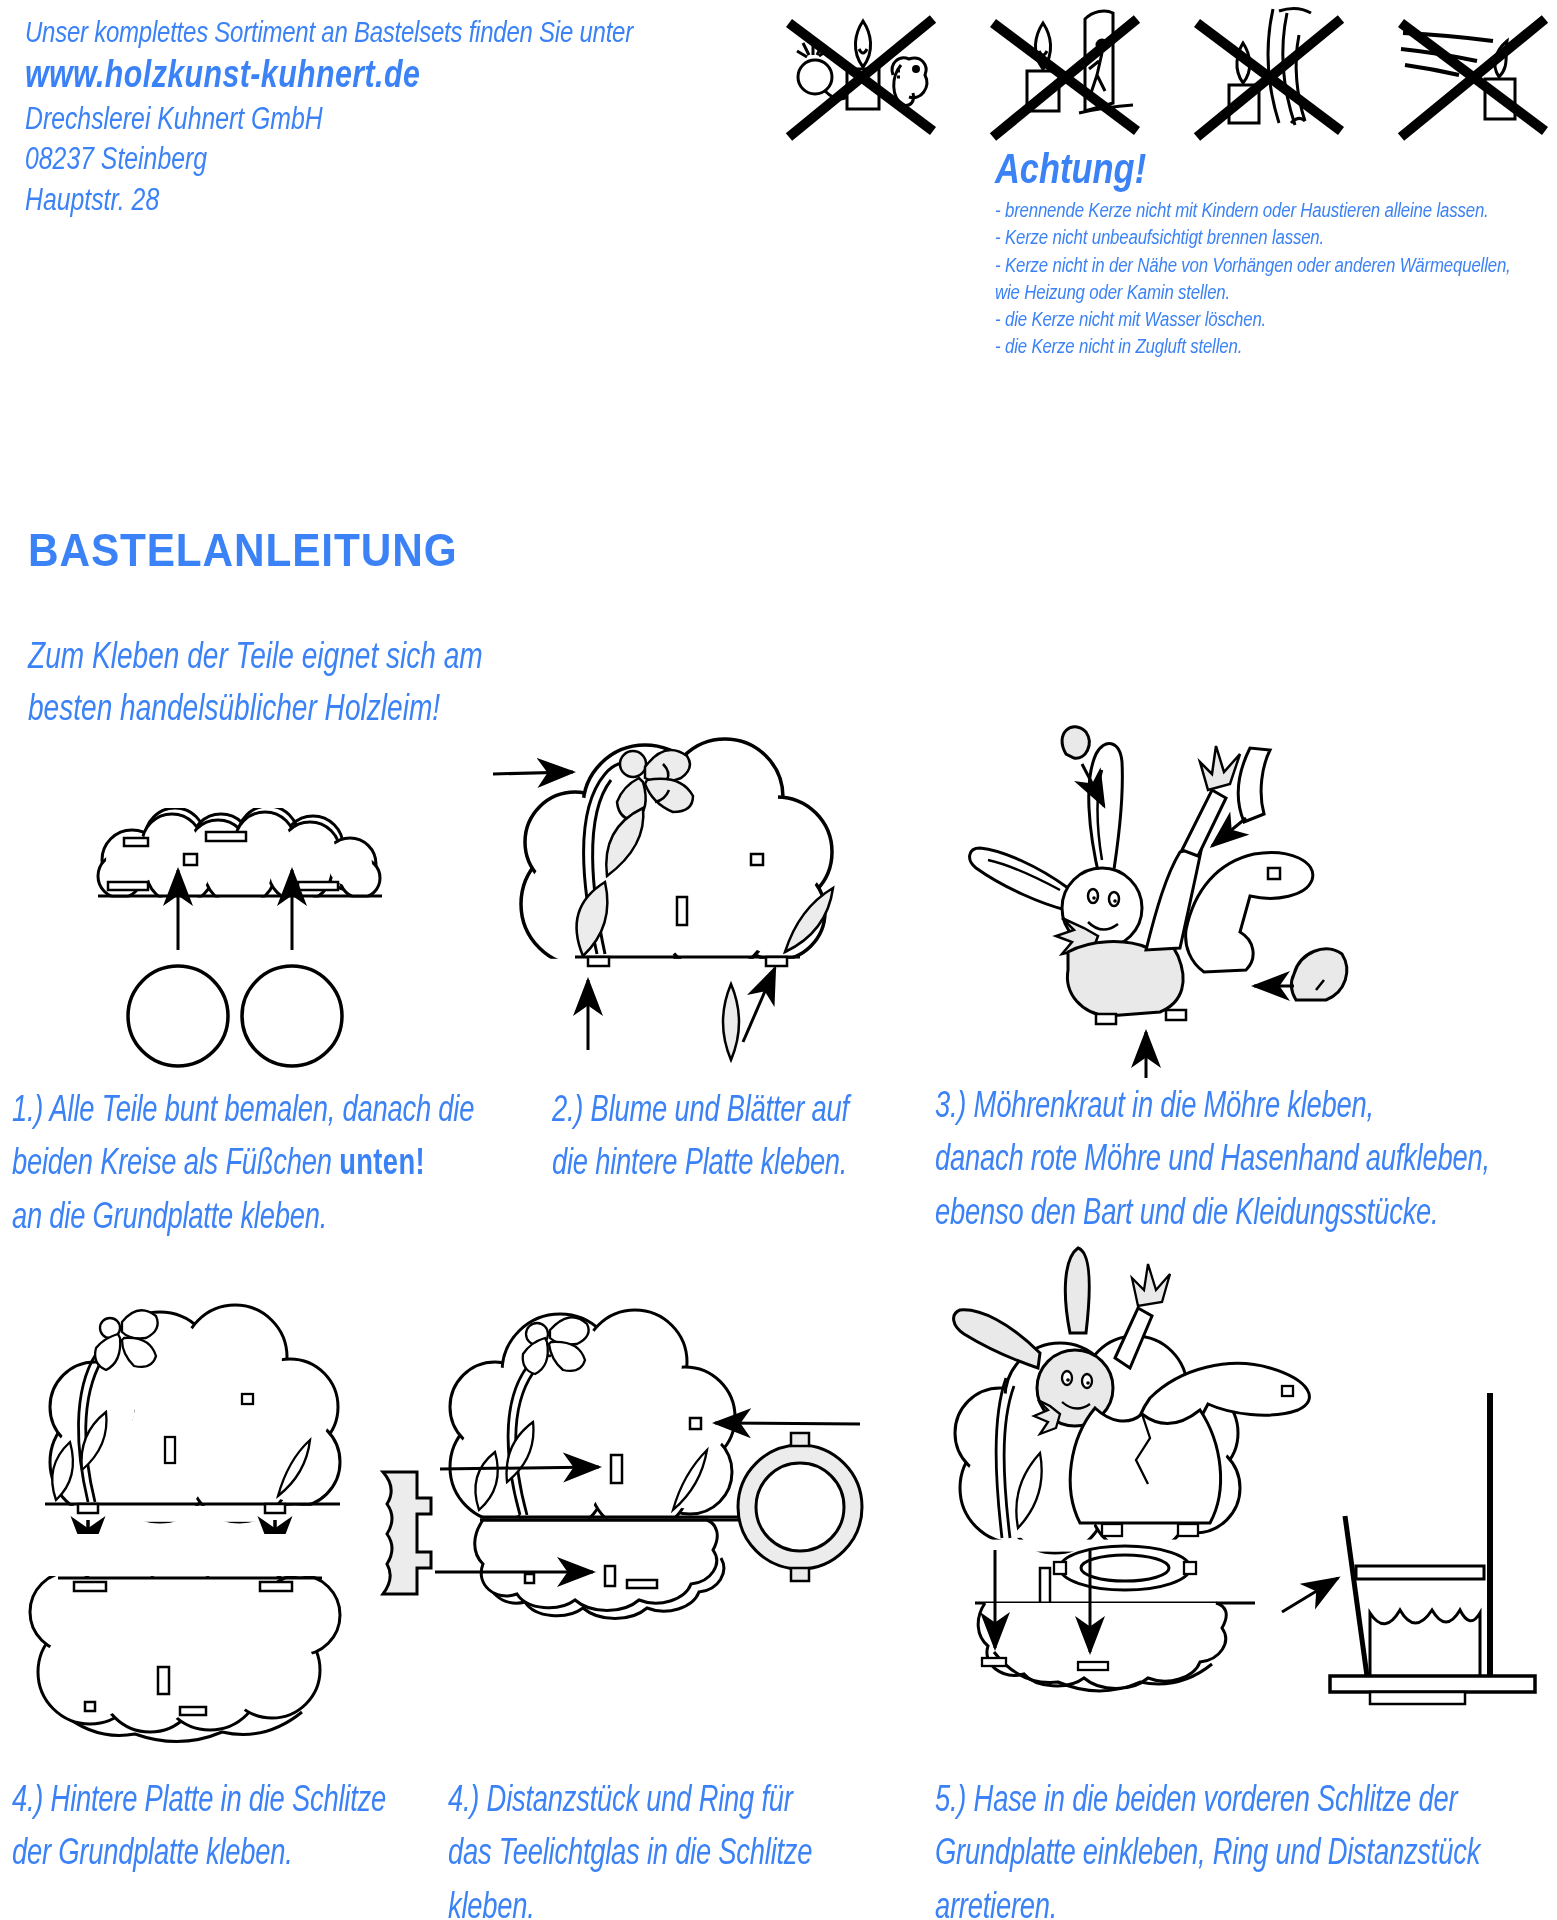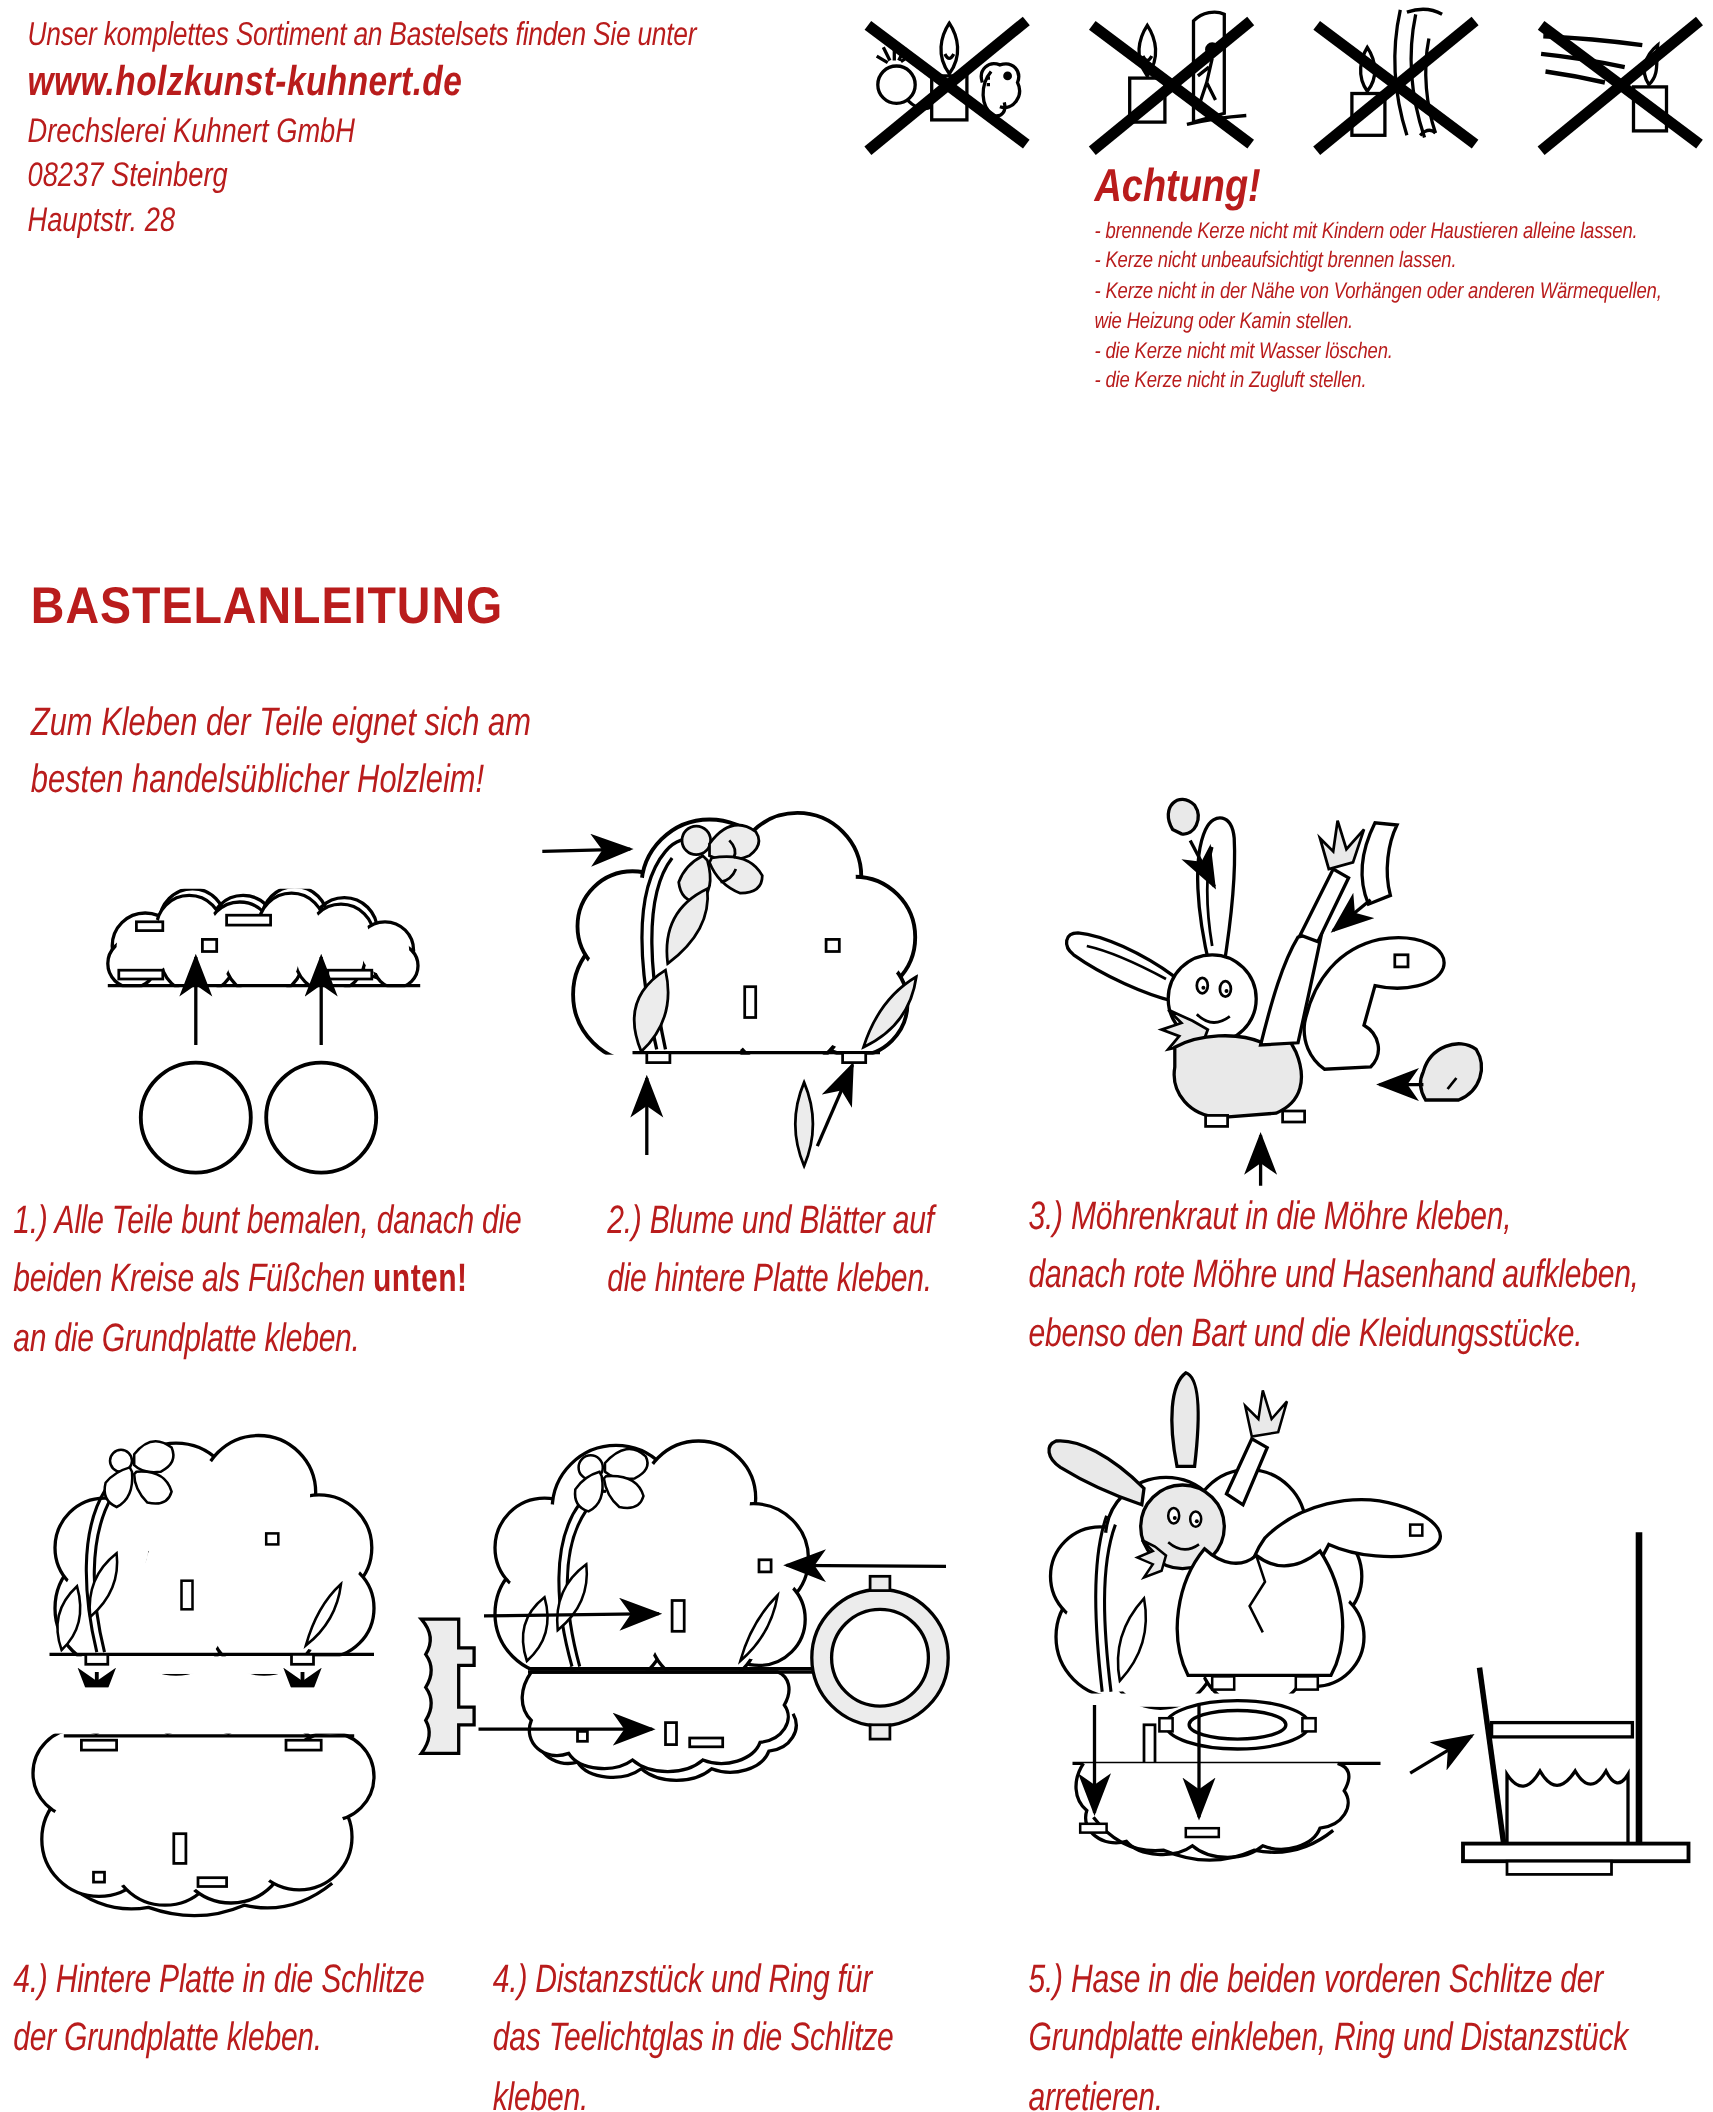--- a/index.html
+++ b/index.html
@@ -1,16 +1,16 @@
 <!DOCTYPE html>
 <html><head>
 <meta charset="utf-8">
 <style>
   html,body{margin:0;padding:0;background:#fff;}
-  .page{position:relative;width:1557px;height:1920px;background:#ffffff;color:#b91c1c;
+  .page{position:relative;width:1557px;height:1920px;background:#ffffff;color:#3b82f6;
         font-family:"Liberation Sans",sans-serif;overflow:hidden;}
   .cond{transform:scaleX(0.8);transform-origin:0 0;}
   
   .hdr-left{position:absolute;left:25px;top:12px;width:760px;}
   .hdr-line1{font-style:italic;font-size:30px;line-height:1.3;letter-spacing:-0.3px;}
   .hdr-url{font-style:italic;font-weight:bold;font-size:38px;line-height:1.25;letter-spacing:0.5px;}
   .hdr-addr{font-style:italic;font-size:31px;line-height:1.32;}
   
   .warn-icons{position:absolute;left:785px;top:5px;width:762px;display:flex;gap:52px;}
   .warn-icons svg{flex:0 0 auto;}

